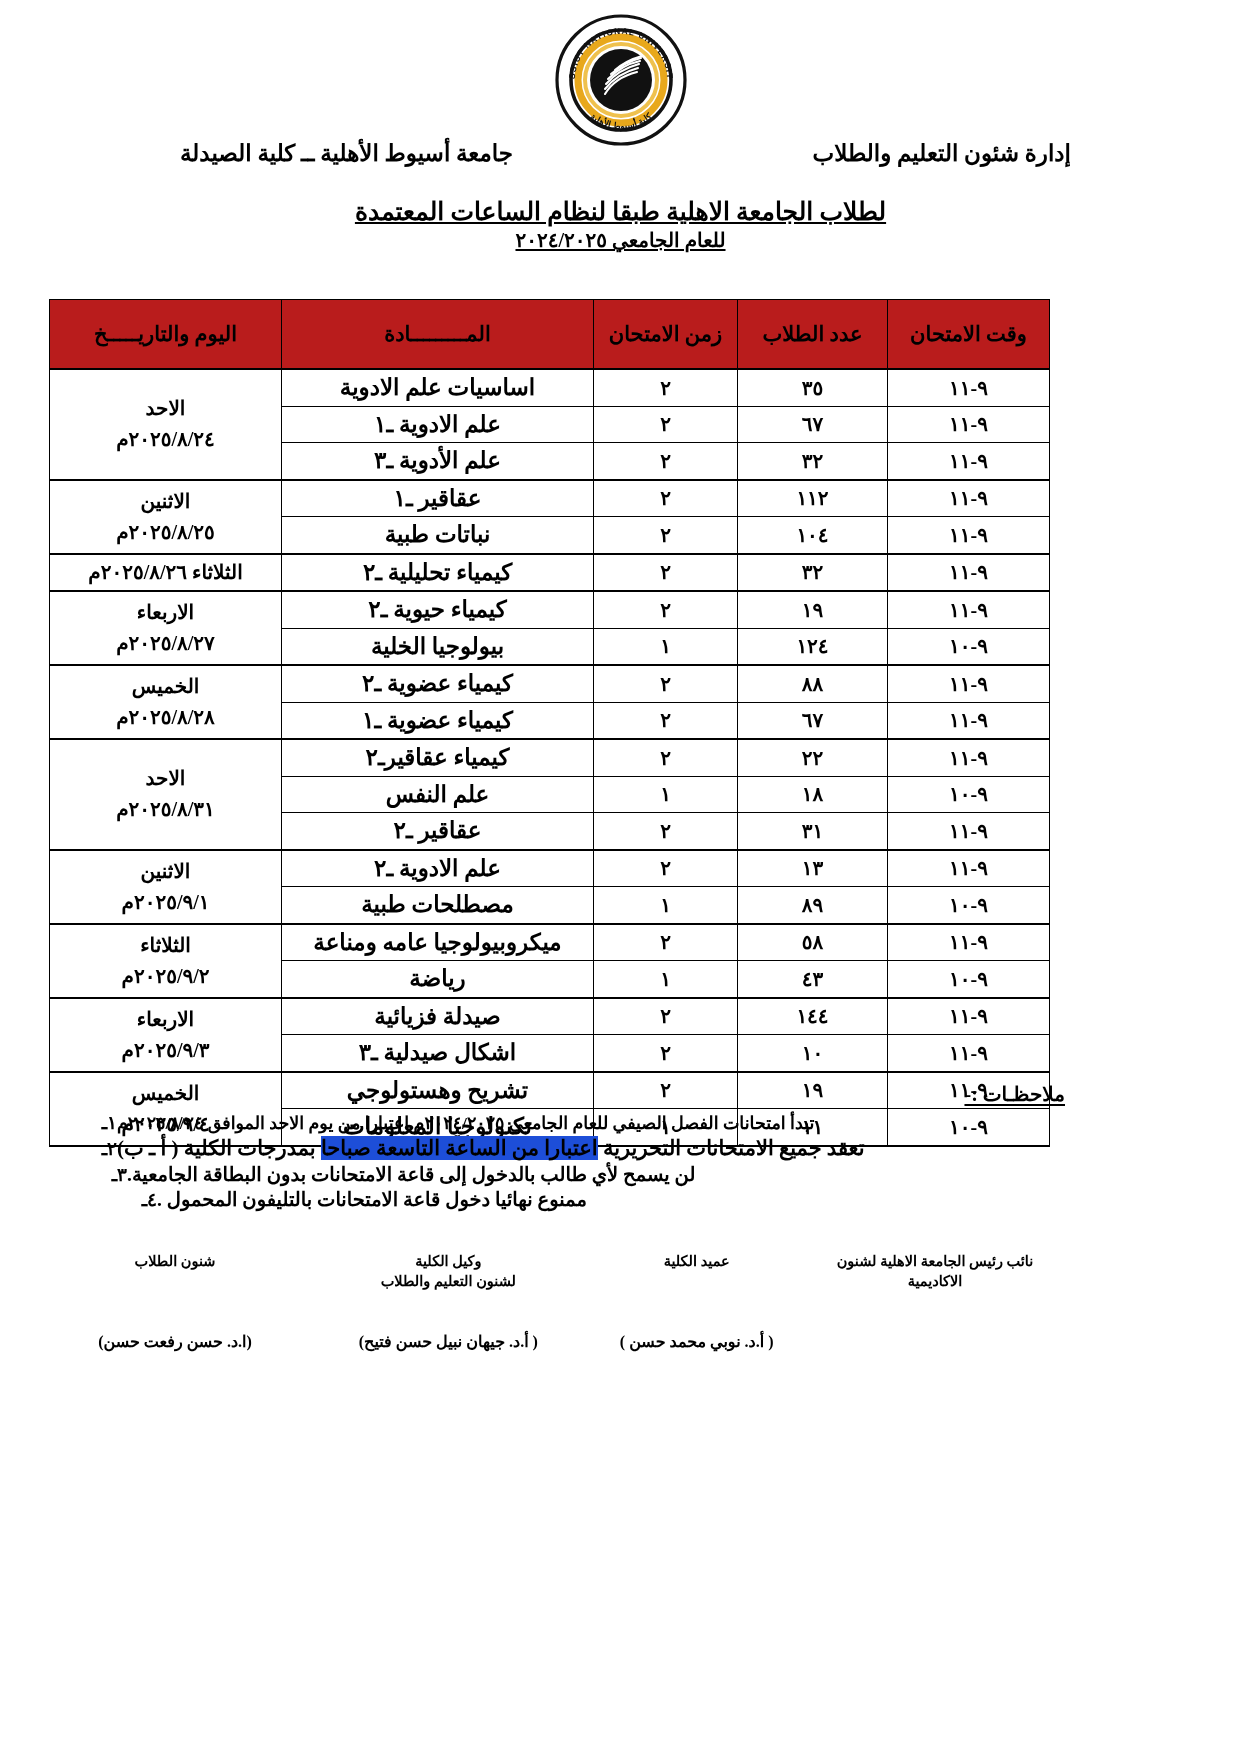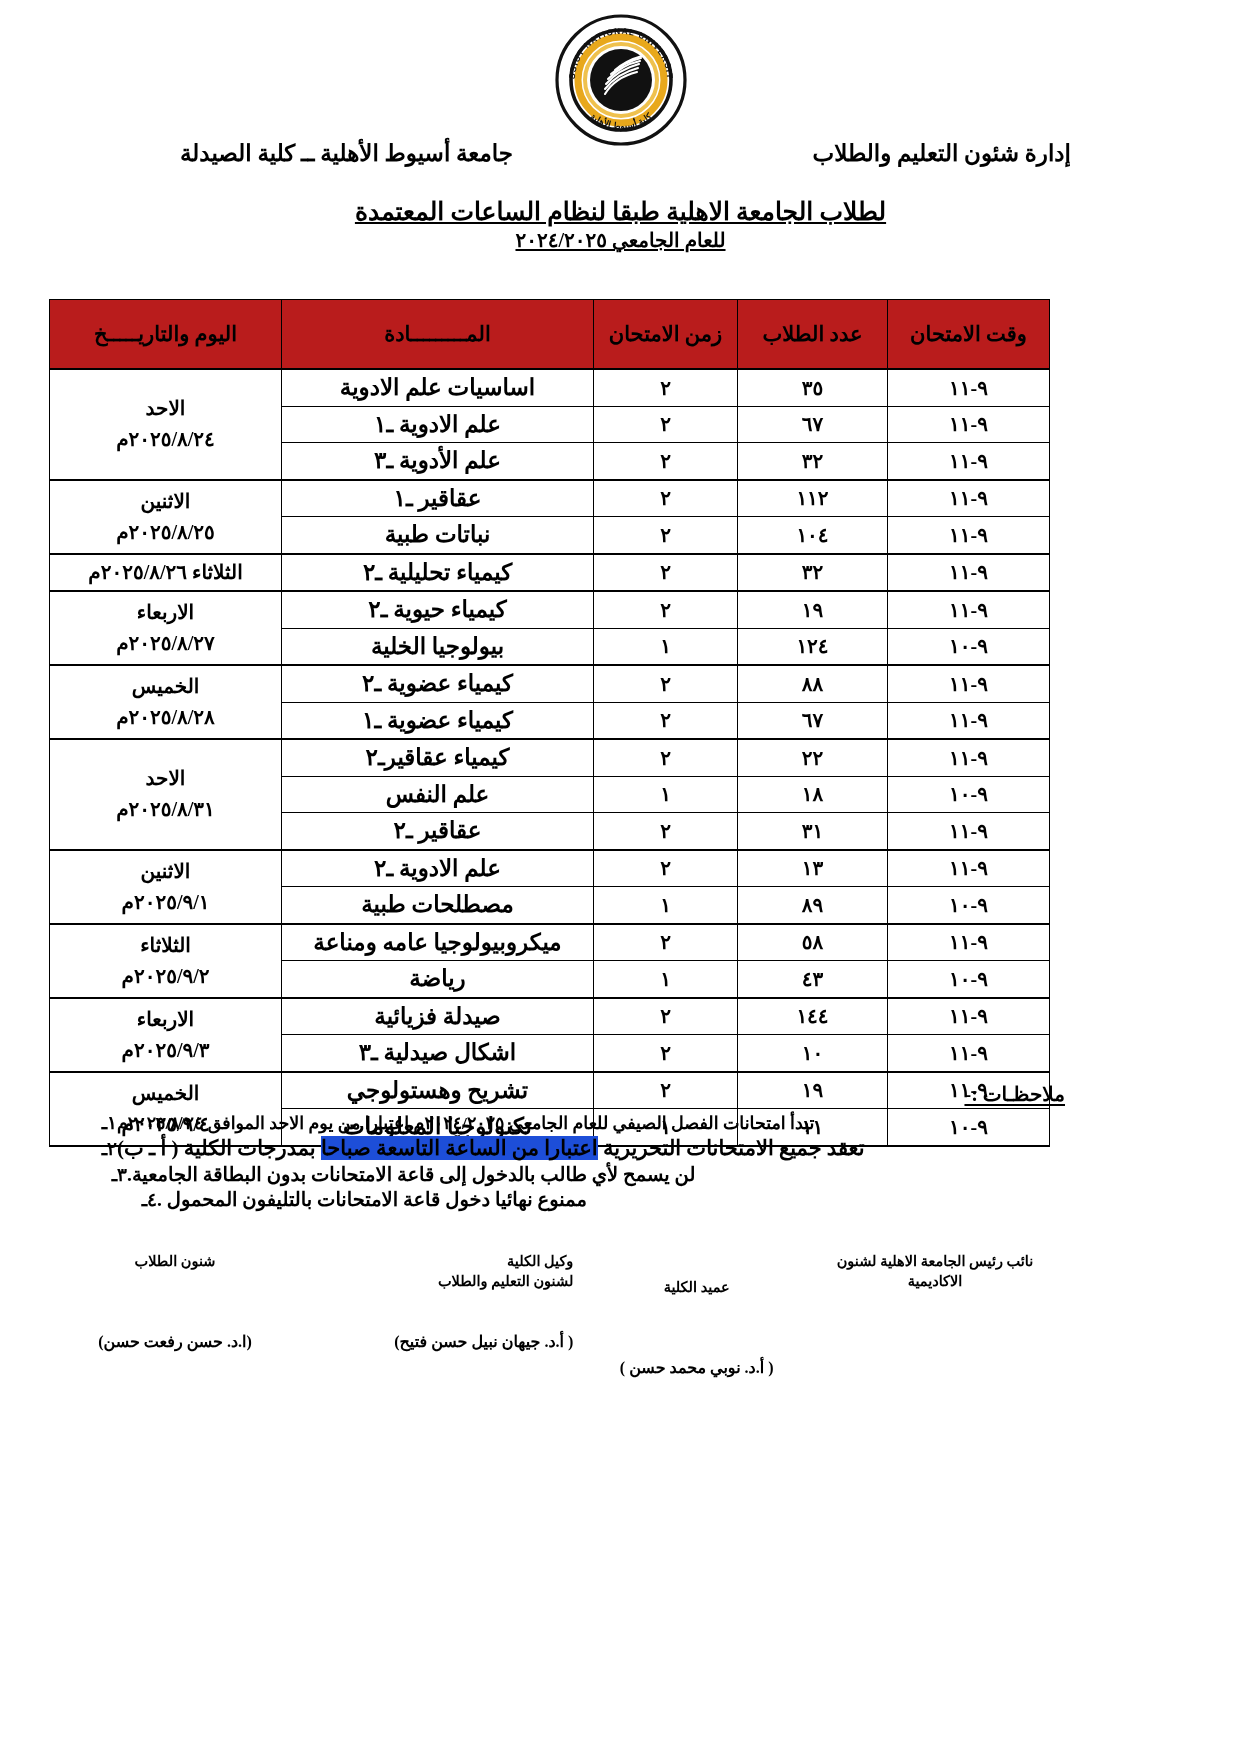--- a/index.html
+++ b/index.html
@@ -211,22 +211,22 @@
     display: flex;
     flex-direction: row;
     justify-content: space-between;
   }
   .sig-name {
     font-size: 16px;
     font-weight: bold;
     text-align: center;
   }
   .sc-1 { width: 230px; }
-  .sc-2 { width: 200px; margin-top: 26px; }
-  .sc-3 { width: 250px; text-align: right; }
+  .sc-2 { width: 200px; }
+  .sc-3 { width: 250px; }
   .sc-4 { width: 250px; }
 </style>
 </head>
 <body>
 
 <div class="page">
 
   <div class="logo-wrap">
     <div class="logo">
       <svg width="132" height="132" viewBox="0 0 132 132" xmlns="http://www.w3.org/2000/svg">

